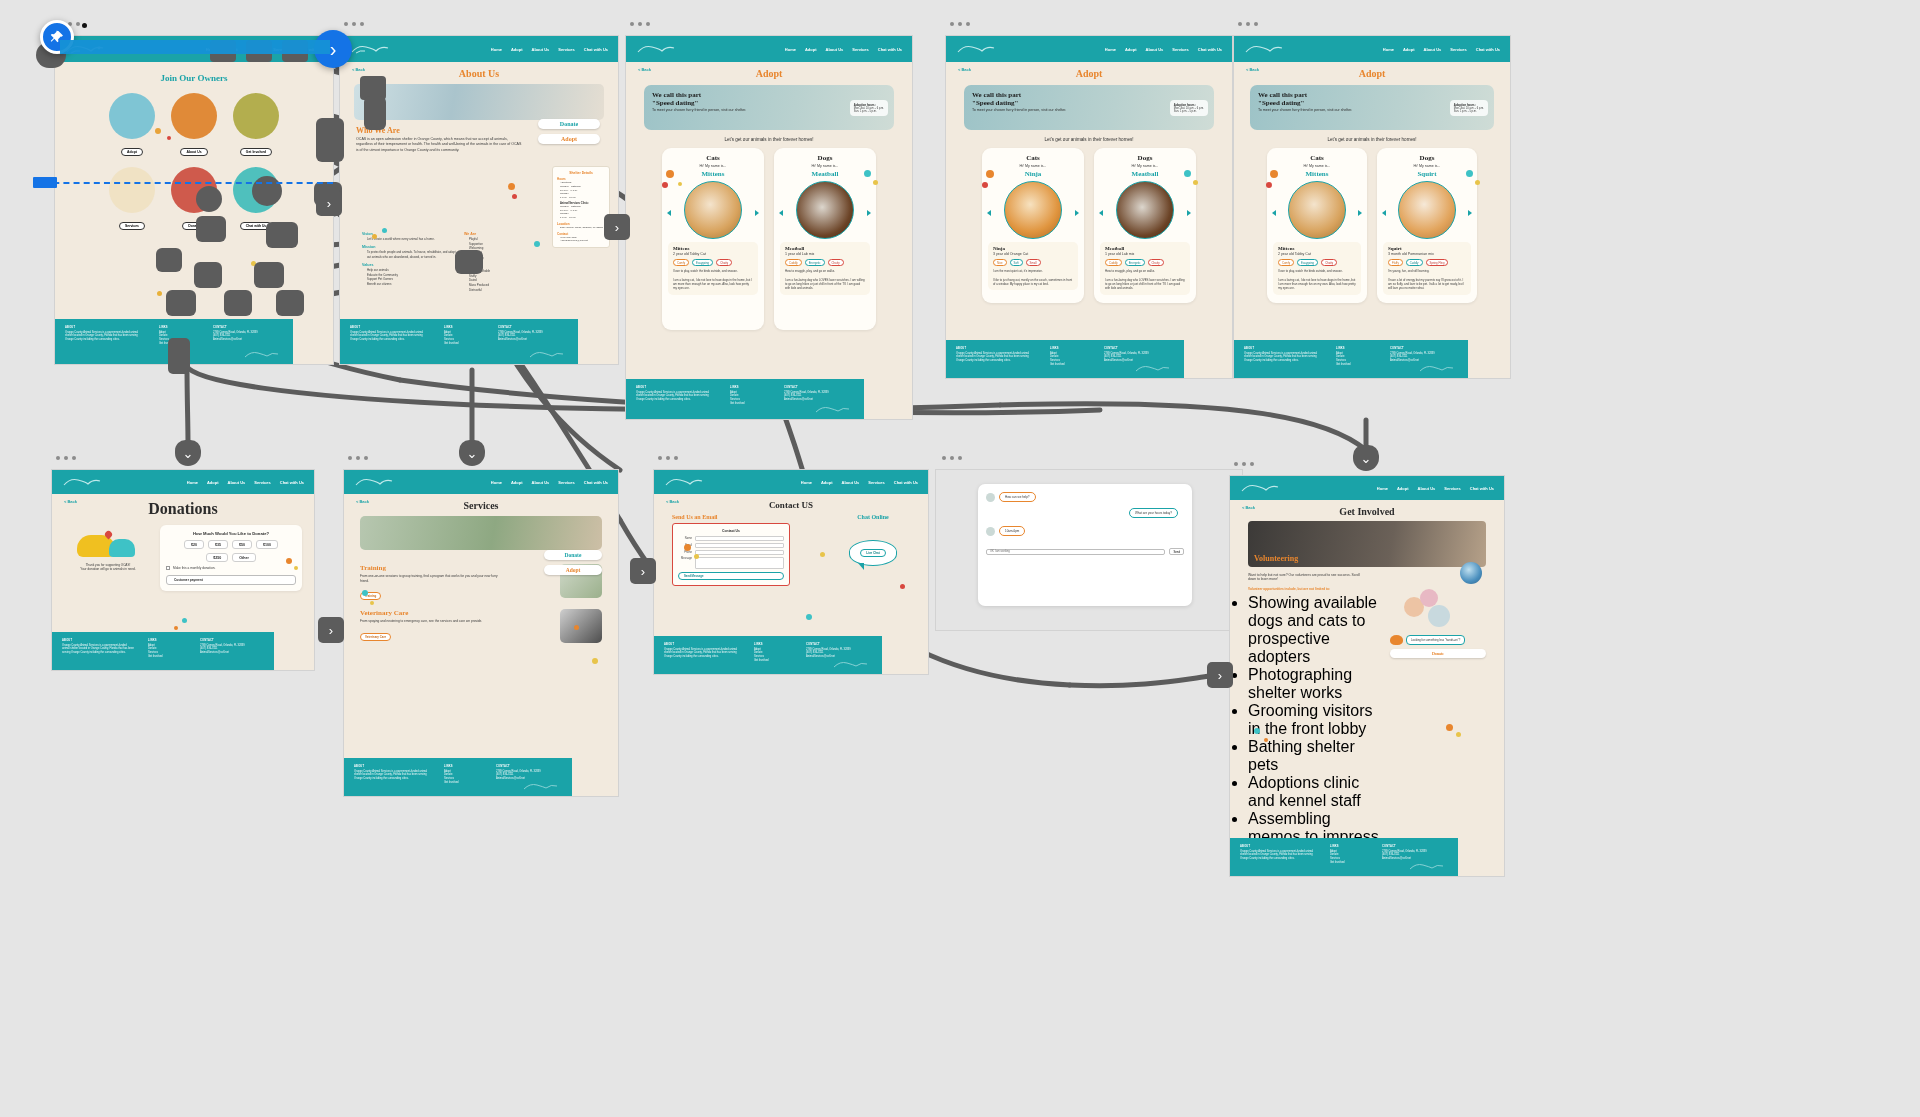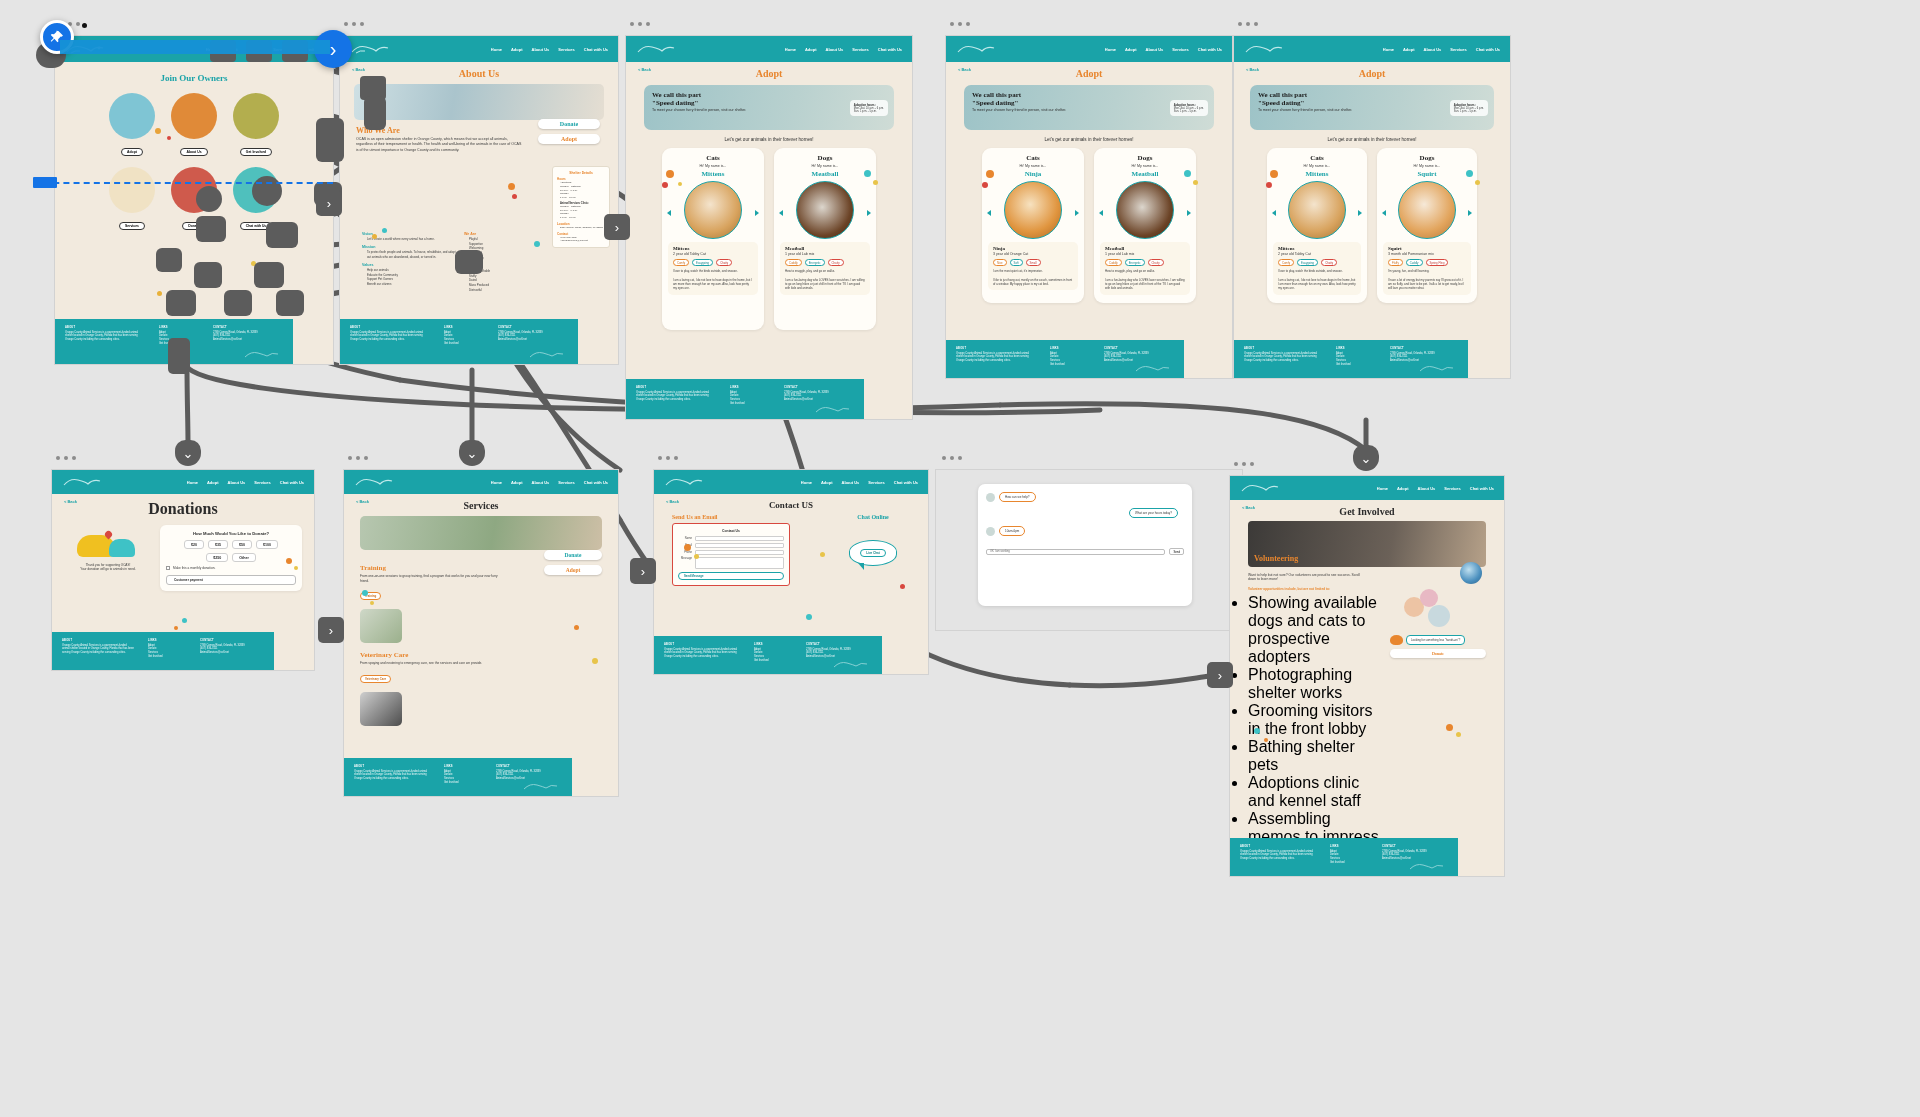--- a/index.html
+++ b/index.html
@@ -92,21 +92,21 @@
   .amtgrid { display:flex; gap:4px; justify-content:center; margin:4px 0; flex-wrap:wrap; }
   .amtbtn { background:#fff; border:1px solid #cfcfcf; border-radius:3px; padding:1.5px 6px;
       font-size:3.6px; font-weight:bold; color:#2b2b2b; }
   .ckrow { display:flex; align-items:center; gap:3px; font-size:3.2px; color:#3a3a3a; margin-top:4px; }
   .ckbox { width:4px;height:4px;border:1px solid #9a9a9a;background:#fff; }
   .ctabtn { display:block; margin:5px auto 0; background:#fff; border:1px solid #bdbdbd; border-radius:3px;
       padding:2px 7px; font-size:3.2px; font-weight:bold; color:#2b2b2b; }
 
   
   .svcbanner { border-radius:5px; height:34px; background:linear-gradient(100deg,#b7c7b0,#8ea882 55%,#cdbfa6); }
-  .svcrow { display:flex; gap:8px; align-items:flex-start; margin-bottom:8px;flex-direction:column; }
+  .svcrow { display:flex; align-items:flex-start; margin-bottom:8px; }
   .svcrow .txt { flex:1; }
   .svcrow h4 { color:#e8862e; font-family:"Liberation Serif", serif; font-weight:bold; }
   .svcrow p { color:#3a3a3a; line-height:1.45; }
   .svcrow .pic { width:42px;height:34px;border-radius:5px; }
   .chip { display:inline-block; margin-top:3px; border:.7px solid #e8862e; color:#c96d1c; background:#fff;
       border-radius:8px; padding:.8px 4px; font-size:2.9px; font-weight:bold; }
 
   
   .formbox { border:1px solid #d8483f; border-radius:3px; background:#fffdf8; padding:5px; }
   .formbox .ftitle { text-align:center; font-size:3.4px; font-weight:bold; color:#2b2b2b; margin-bottom:3px; }

